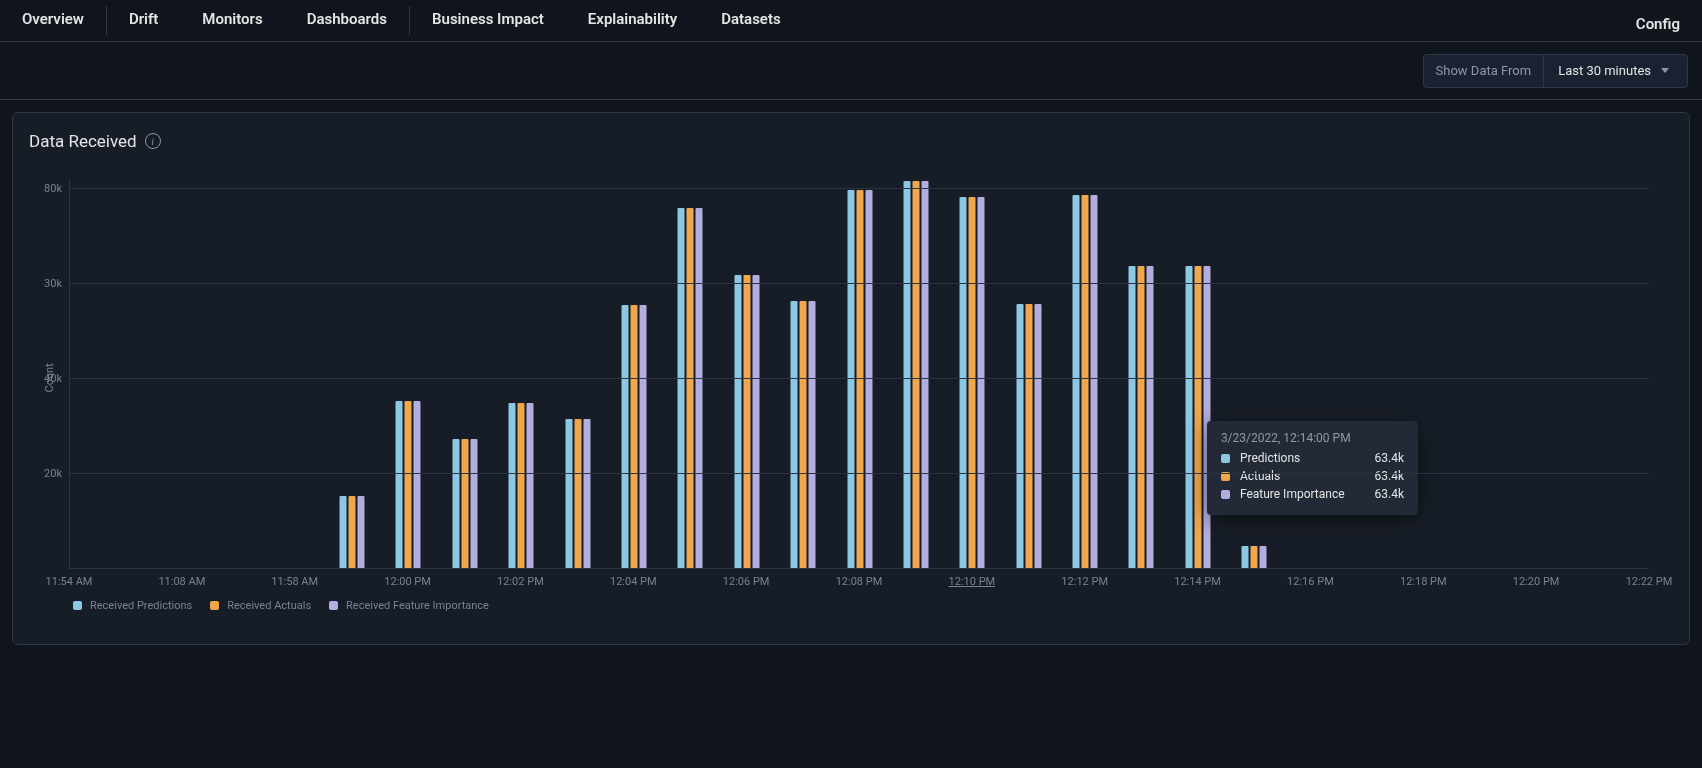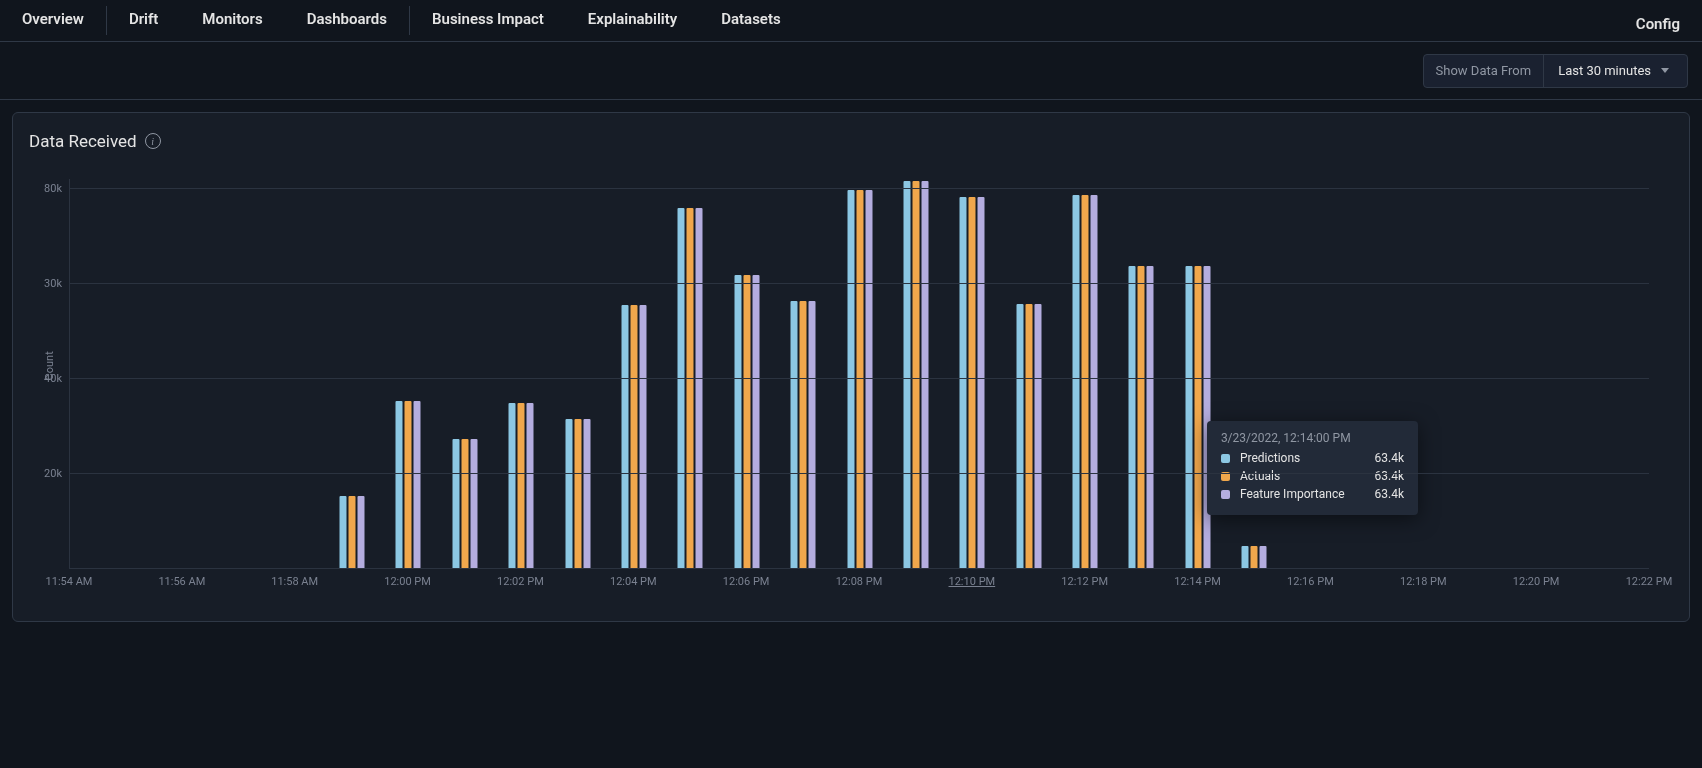--- a/index.html
+++ b/index.html
@@ -323,31 +323,45 @@
           <div class="gridline" style="top: 51.2195%;"></div>
           <div class="yticklabel" style="top: 51.2195%;">40k</div>
           <div class="gridline" style="top: 26.8293%;"></div>
           <div class="yticklabel" style="top: 26.8293%;">30k</div>
           <div class="gridline" style="top: 2.43902%;"></div>
           <div class="yticklabel" style="top: 2.43902%;">80k</div>
         </div>
 
       <div class="xaxis" id="xaxis">
           <div class="xtick" style="left: 0%;">11:54 AM</div>
-          <div class="xtick" style="left: 7.14286%;">11:56 AM</div>
+          <div class="xtick" style="left: 7.14286%;">11:08 AM</div>
           <div class="xtick" style="left: 14.2857%;">11:58 AM</div>
           <div class="xtick" style="left: 21.4286%; text-align: right;">12:00 PM</div>
           <div class="xtick" style="left: 28.5714%;">12:02 PM</div>
           <div class="xtick" style="left: 35.7143%;">12:04 PM</div>
           <div class="xtick" style="left: 42.8571%;">12:06 PM</div>
           <div class="xtick" style="left: 50%;">12:08 PM</div>
           <div class="xtick" style="left: 57.1429%; text-decoration: underline;">12:10 PM</div>
           <div class="xtick" style="left: 64.2857%;">12:12 PM</div>
           <div class="xtick" style="left: 71.4286%;">12:14 PM</div>
           <div class="xtick" style="left: 78.5714%;">12:16 PM</div>
           <div class="xtick" style="left: 85.7143%;">12:18 PM</div>
           <div class="xtick" style="left: 92.8571%;">12:20 PM</div>
           <div class="xtick" style="left: 100%;">12:22 PM</div>
         </div>
 
+      <div class="legend-row" id="legend">
+          <div class="leg">
+            <span class="sw" style="background: rgb(140, 199, 227);"></span>
+            <span>Received Predictions</span>
+          </div>
+          <div class="leg">
+            <span class="sw" style="background: rgb(240, 167, 76);"></span>
+            <span>Received Actuals</span>
+          </div>
+          <div class="leg">
+            <span class="sw" style="background: rgb(180, 173, 223);"></span>
+            <span>Received Feature Importance</span>
+          </div>
+        </div>
     </div>
   </div>
 </div>
 
 </body></html>

